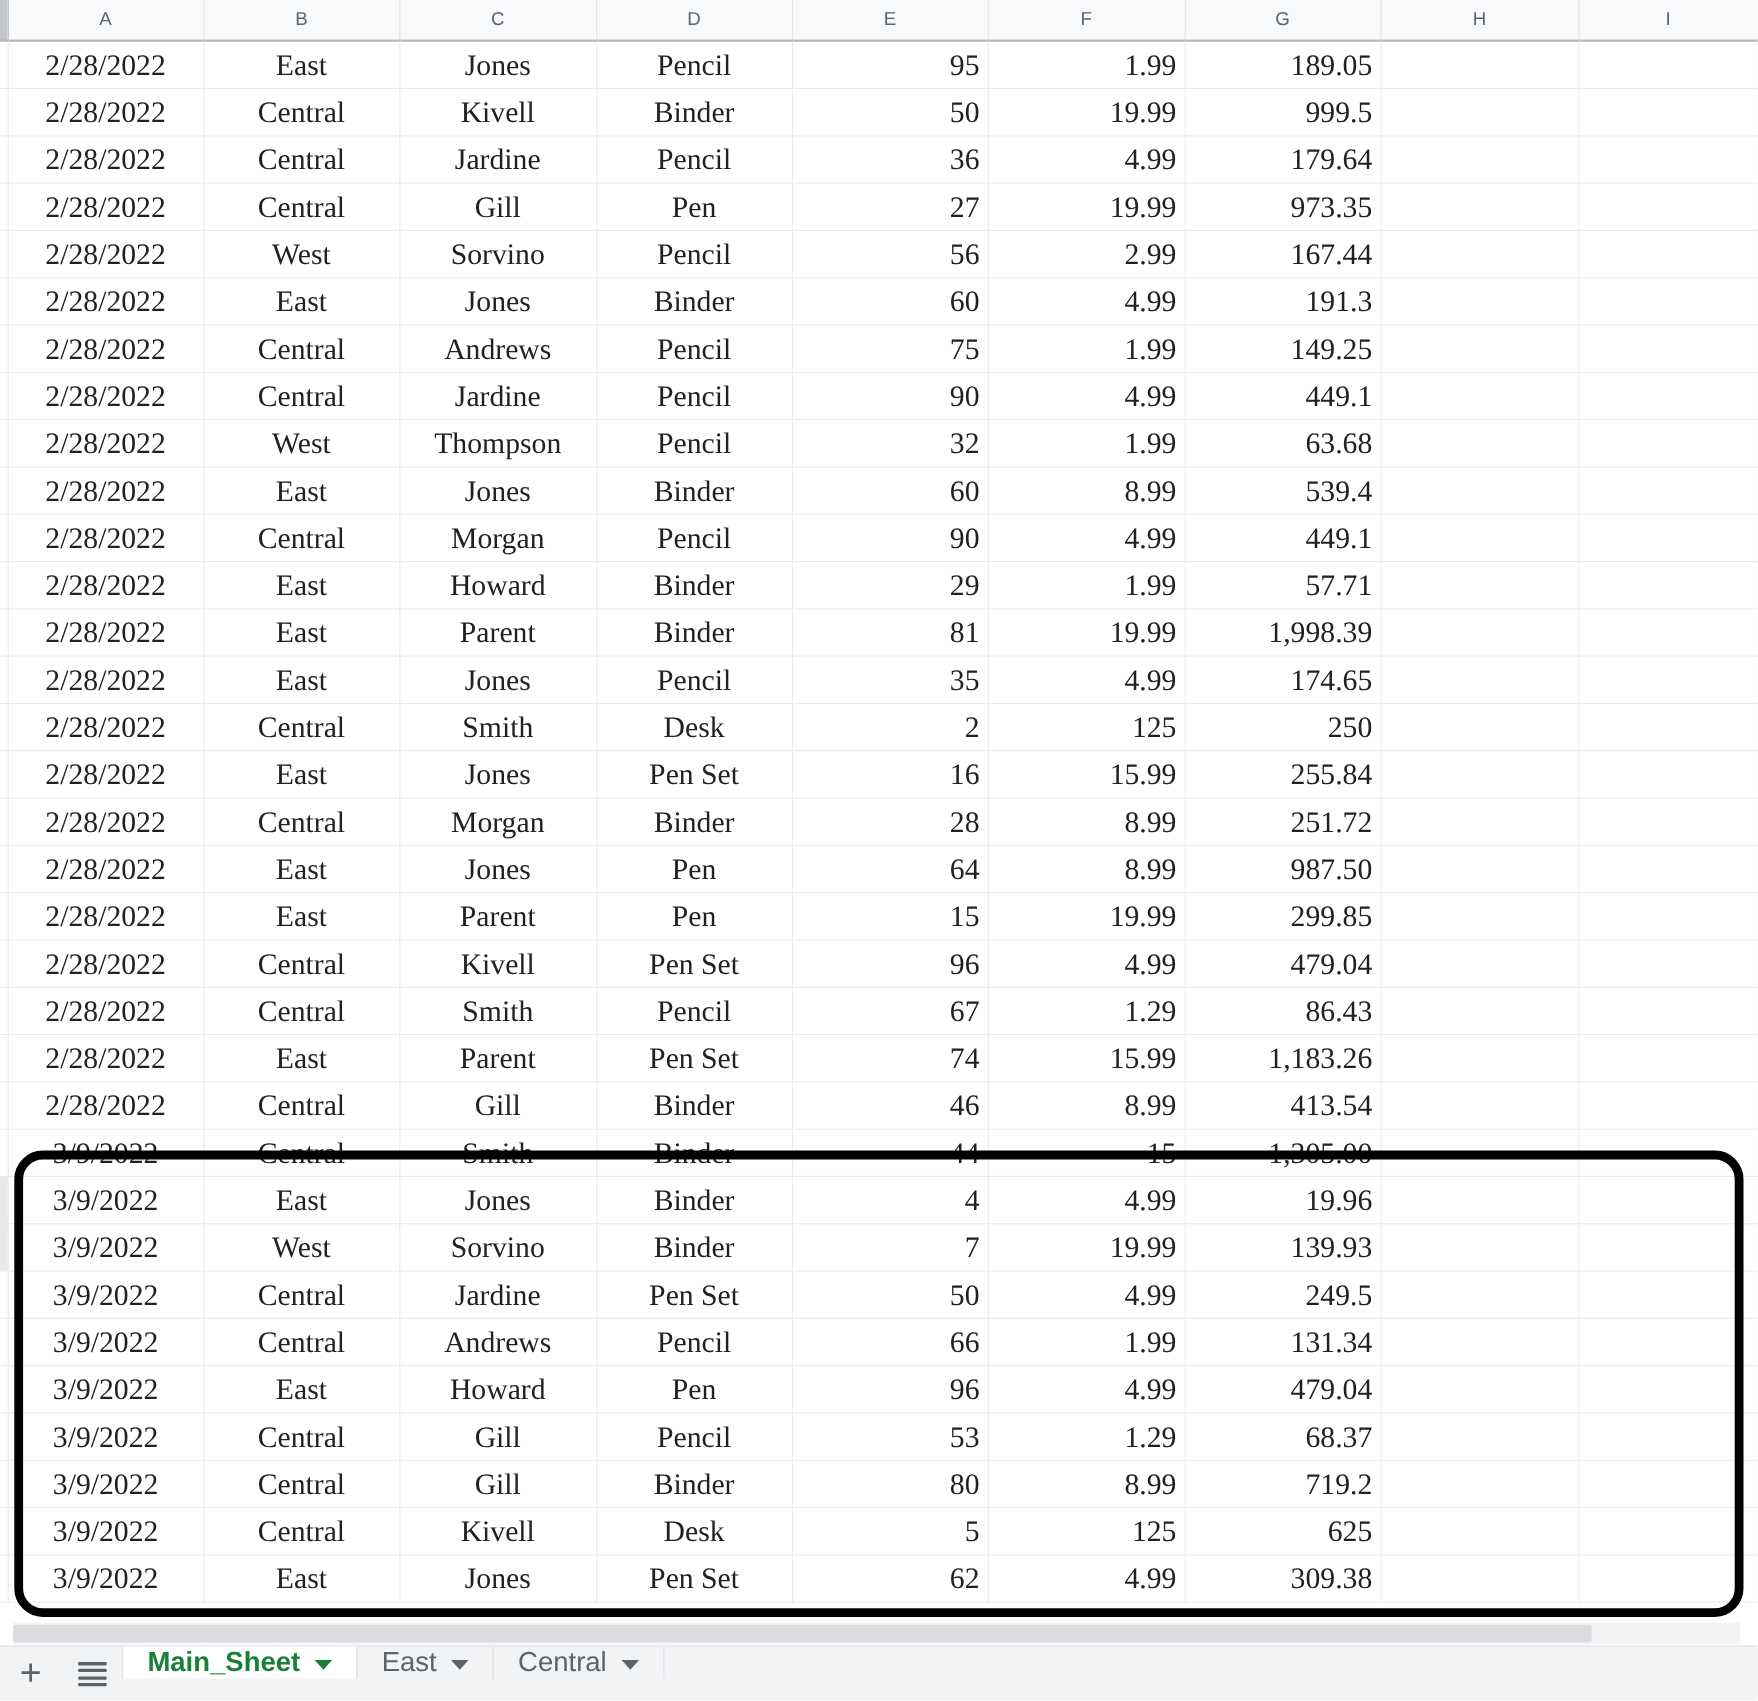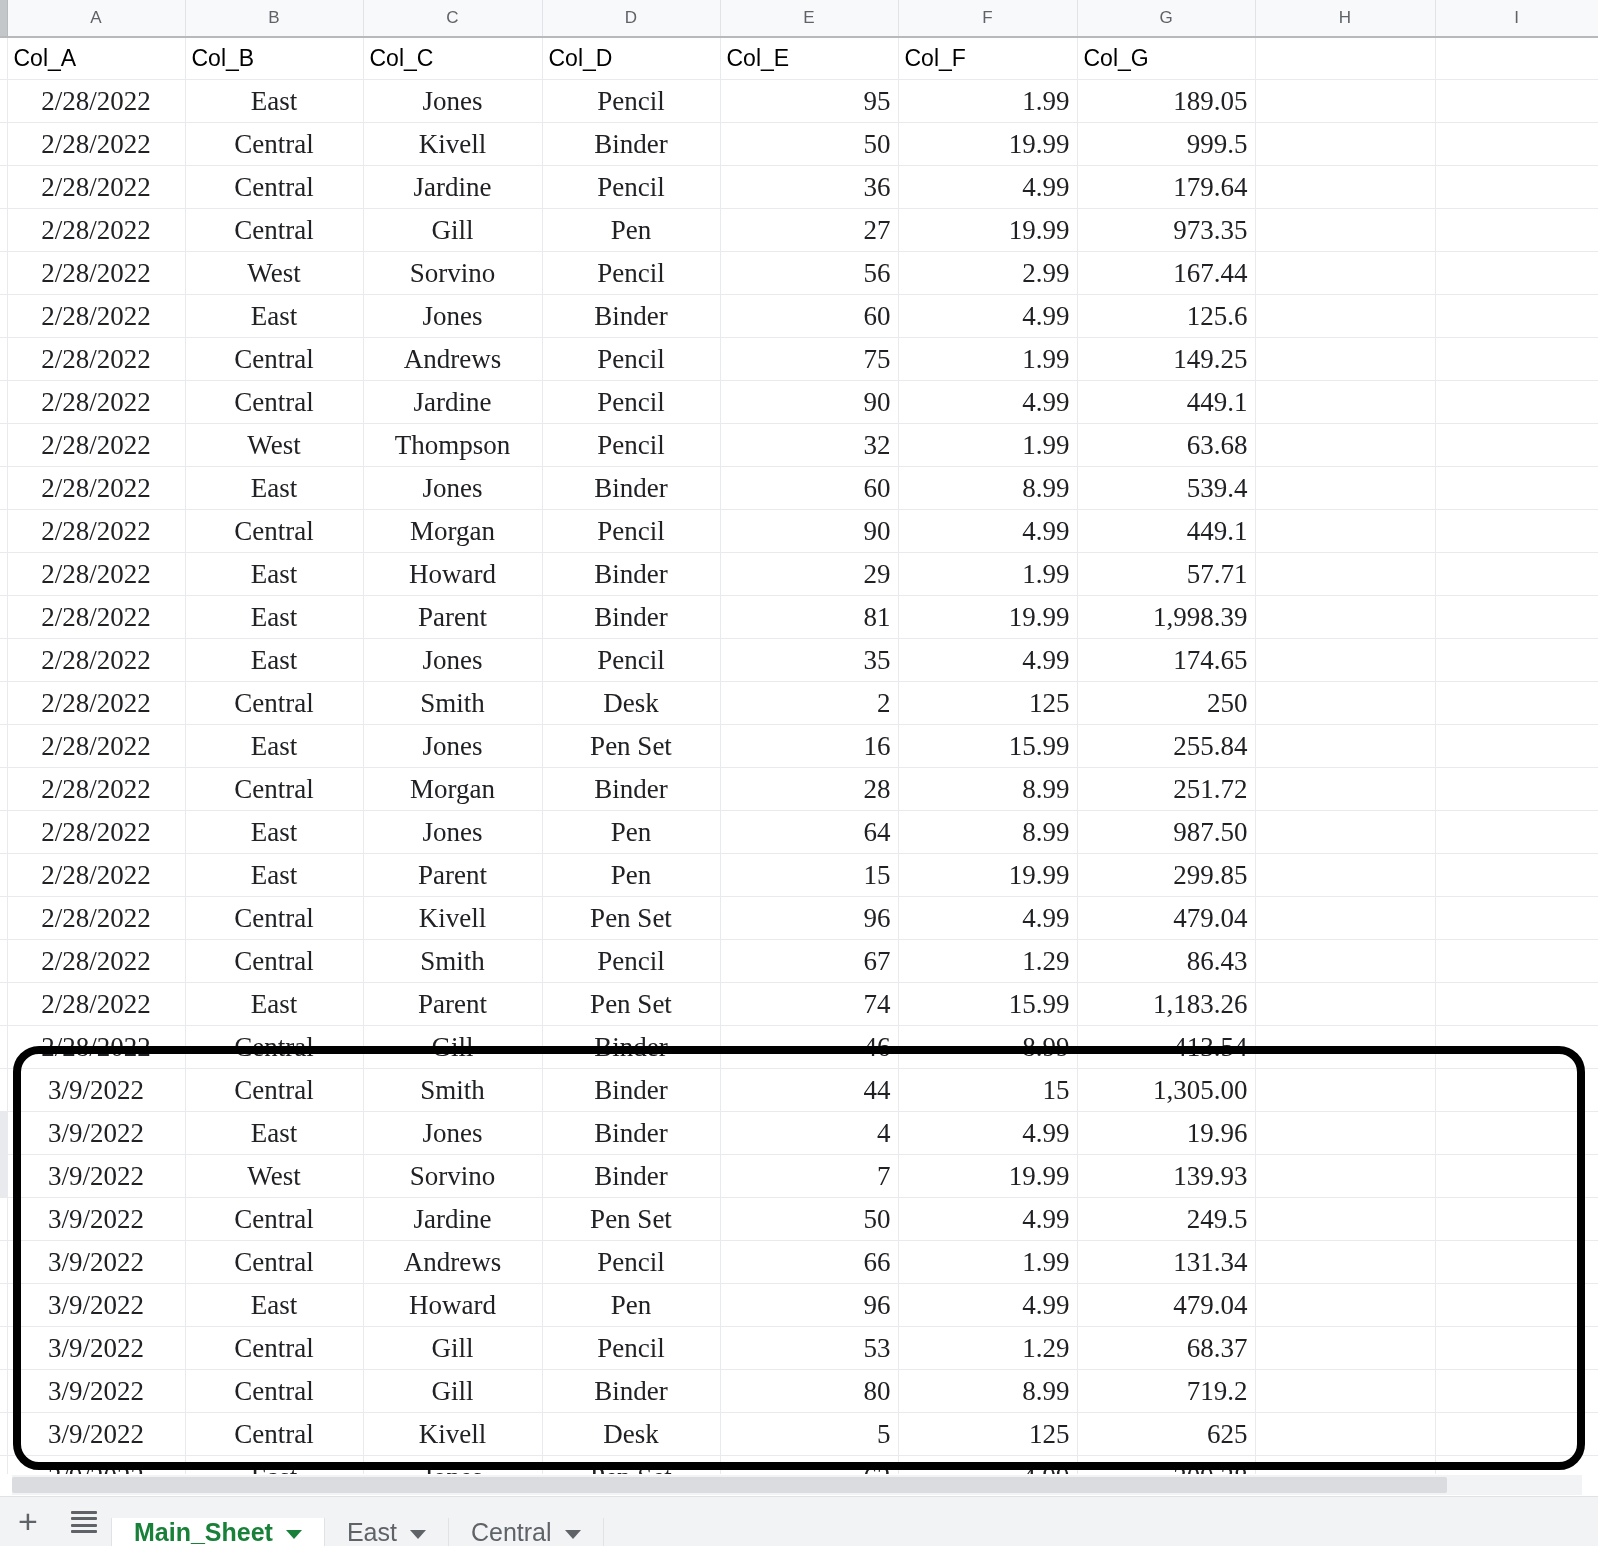--- a/index.html
+++ b/index.html
@@ -237,32 +237,20 @@
           <th>C</th>
           <th>D</th>
           <th>E</th>
           <th>F</th>
           <th>G</th>
           <th>H</th>
           <th>I</th>
         </tr>
       </thead>
       <tbody id="sheet-body">
-        <tr class="fieldhead">
-          <td class="gutter"></td>
-          <td>Col_A</td>
-          <td>Col_B</td>
-          <td>Col_C</td>
-          <td>Col_D</td>
-          <td>Col_E</td>
-          <td>Col_F</td>
-          <td>Col_G</td>
-          <td></td>
-          <td></td>
-        </tr>
 
       <tr class="datarow">
             <td class="gutter"></td>
             <td class="c-date">2/28/2022</td>
             <td class="c-text">East</td>
             <td class="c-text">Jones</td>
             <td class="c-text">Pencil</td>
             <td class="c-num">95</td>
             <td class="c-num">1.99</td>
             <td class="c-num">189.05</td>
@@ -318,21 +306,21 @@
             <td class="c-empty"></td>
           </tr>
           <tr class="datarow">
             <td class="gutter"></td>
             <td class="c-date">2/28/2022</td>
             <td class="c-text">East</td>
             <td class="c-text">Jones</td>
             <td class="c-text">Binder</td>
             <td class="c-num">60</td>
             <td class="c-num">4.99</td>
-            <td class="c-num">125.6</td>
+            <td class="c-num">191.3</td>
             <td class="c-empty"></td>
             <td class="c-empty"></td>
           </tr>
           <tr class="datarow">
             <td class="gutter"></td>
             <td class="c-date">2/28/2022</td>
             <td class="c-text">Central</td>
             <td class="c-text">Andrews</td>
             <td class="c-text">Pencil</td>
             <td class="c-num">75</td>
@@ -667,21 +655,21 @@
       <span class="plus">+</span>
     </div>
     <div class="tb-btn">
       <span class="hamburger">
         <i></i>
           <i></i>
           <i></i>
           <i></i>
       </span>
     </div>
-    <div id="tabs-host" style="display:flex;align-items:flex-end;">
+    <div id="tabs-host" style="display:flex;align-items:flex-start;">
 
     <div class="tab active">
           <span>Main_Sheet</span>
           <span class="caret"></span>
         </div>
         <div class="tab">
           <span>East</span>
           <span class="caret"></span>
         </div>
         <div class="tab">

